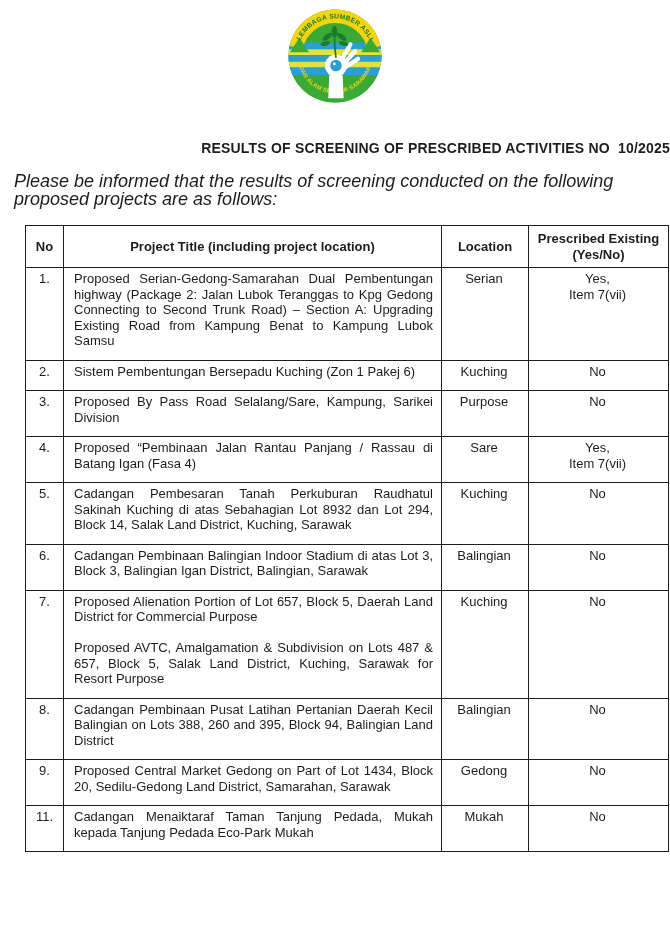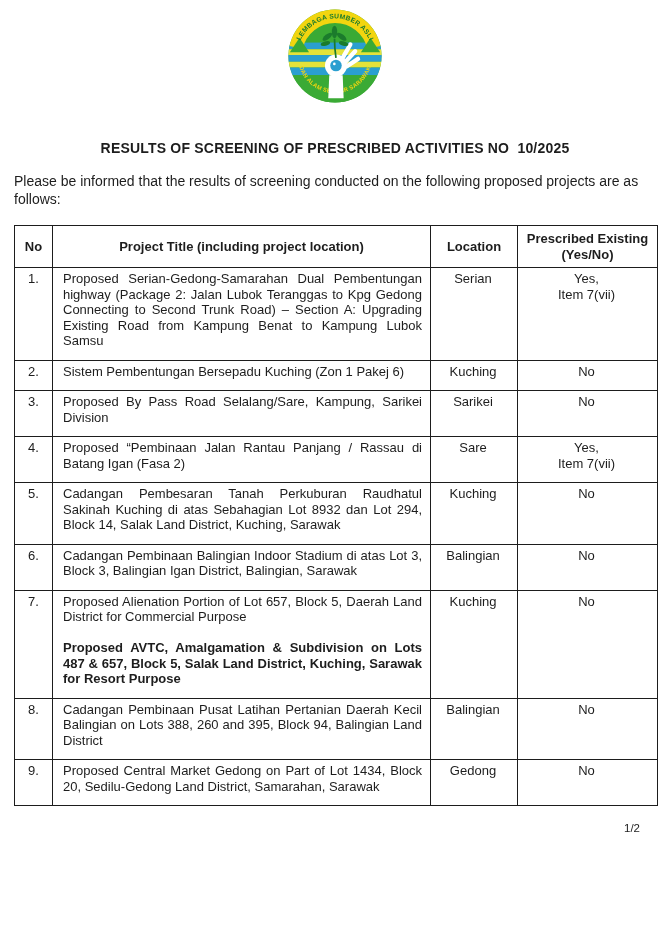--- a/index.html
+++ b/index.html
@@ -19,37 +19,38 @@
     height: 943px;
     position: relative;
   }
   .logo-wrap {
     width: 96px;
     margin: 8px auto 0 auto;
   }
   .logo-wrap svg { display: block; }
   .doc-title {
     margin: 36px 0 0 0;
-    text-align: center;
+    text-align: right;
     font-size: 14px;
     font-weight: bold;
     letter-spacing: 0.2px;
     white-space: pre-wrap;
   }
   .intro {
     margin: 16px 13px 0 14px;
     width: 643px;
-    font-size: 14px;
+    font-size: 18px;
     line-height: 18px;
+    font-style: italic;
   }
   table.results {
     border-collapse: collapse;
     table-layout: fixed;
     width: 643px;
-    margin: 17px 0 0 14px;
+    margin: 17px 0 0 25px;
   }
   table.results th, table.results td {
     border: 1px solid #1d1d1d;
     vertical-align: top;
     font-size: 13px;
     line-height: 15.5px;
   }
   table.results th {
     font-weight: bold;
     text-align: center;
@@ -59,21 +60,21 @@
   }
   td.col-no {
     text-align: center;
     padding: 3px 2px 11px 2px;
   }
   td.col-title {
     text-align: justify;
     padding: 3px 8px 11px 10px;
   }
   td.col-title p { margin: 0; }
-  td.col-title p + p { margin-top: 15.5px; font-weight: bold; }
+  td.col-title p + p { margin-top: 15.5px; }
   td.col-loc, td.col-pre {
     text-align: center;
     padding: 3px 6px 11px 4px;
     white-space: pre-line;
   }
   .page-footer {
     text-align: right;
     margin: 16px 30px 0 0;
     font-size: 11.5px;
   }
@@ -173,27 +174,27 @@
             <p>Sistem Pembentungan Bersepadu Kuching (Zon 1 Pakej 6)</p>
           </td>
           <td class="col-loc">Kuching</td>
           <td class="col-pre">No</td>
         </tr>
         <tr>
           <td class="col-no">3.</td>
           <td class="col-title">
             <p>Proposed By Pass Road Selalang/Sare, Kampung, Sarikei Division</p>
           </td>
-          <td class="col-loc">Sarikei</td>
+          <td class="col-loc">Purpose</td>
           <td class="col-pre">No</td>
         </tr>
         <tr>
           <td class="col-no">4.</td>
           <td class="col-title">
-            <p>Proposed “Pembinaan Jalan Rantau Panjang / Rassau di Batang Igan (Fasa 2)</p>
+            <p>Proposed “Pembinaan Jalan Rantau Panjang / Rassau di Batang Igan (Fasa 4)</p>
           </td>
           <td class="col-loc">Sare</td>
           <td class="col-pre">Yes,
 Item 7(vii)</td>
         </tr>
         <tr>
           <td class="col-no">5.</td>
           <td class="col-title">
             <p>Cadangan Pembesaran Tanah Perkuburan Raudhatul Sakinah Kuching di atas Sebahagian Lot 8932 dan Lot 294, Block 14, Salak Land District, Kuching, Sarawak</p>
           </td>
@@ -226,18 +227,25 @@
           <td class="col-pre">No</td>
         </tr>
         <tr>
           <td class="col-no">9.</td>
           <td class="col-title">
             <p>Proposed Central Market Gedong on Part of Lot 1434, Block 20, Sedilu-Gedong Land District, Samarahan, Sarawak</p>
           </td>
           <td class="col-loc">Gedong</td>
           <td class="col-pre">No</td>
         </tr>
+        <tr>
+          <td class="col-no">11.</td>
+          <td class="col-title">
+            <p>Cadangan Menaiktaraf Taman Tanjung Pedada, Mukah kepada Tanjung Pedada Eco-Park Mukah</p>
+          </td>
+          <td class="col-loc">Mukah</td>
+          <td class="col-pre">No</td>
+        </tr>
       </tbody>
   </table>
 
-  <div class="page-footer">1/2</div>
 
 </div>
 
 </body></html>

